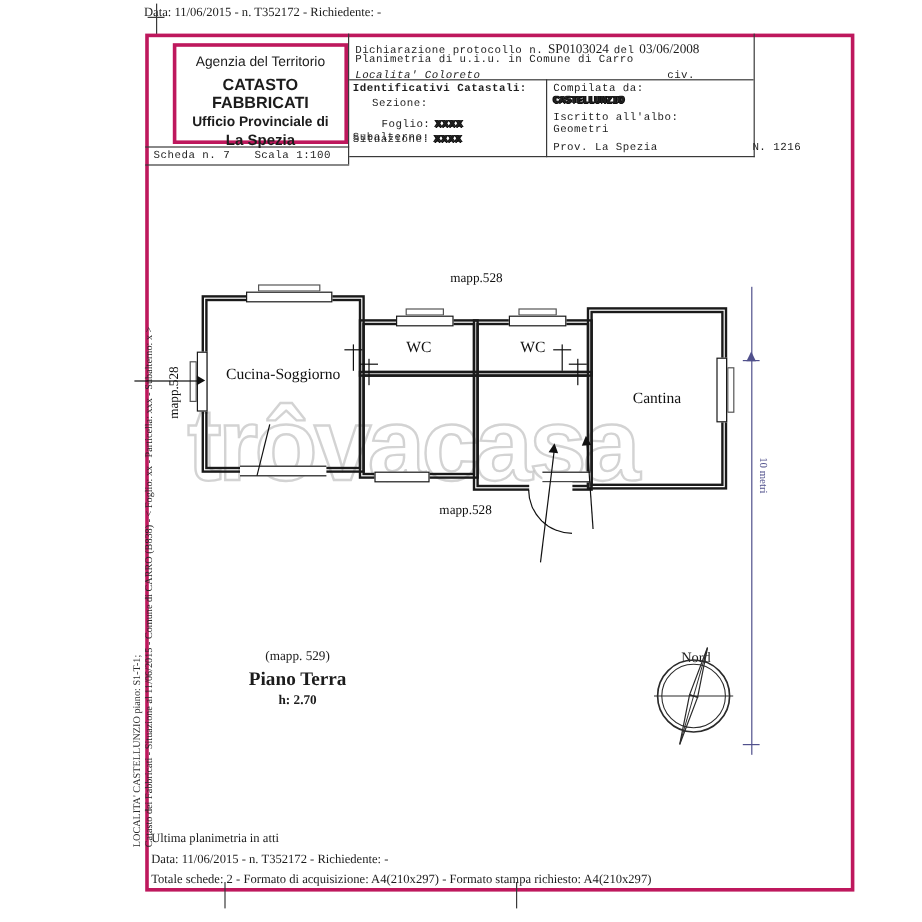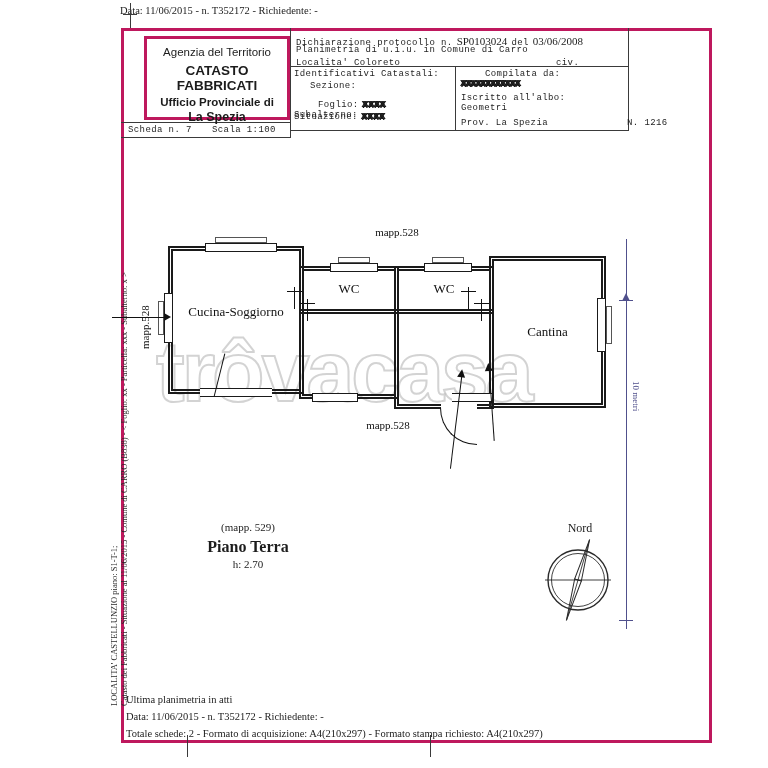--- a/index.html
+++ b/index.html
@@ -3,21 +3,21 @@
 <meta charset="utf-8">
 <style>
   html,body{margin:0;padding:0;background:#ffffff;}
   #page{position:relative;width:768px;height:768px;background:#ffffff;overflow:hidden;
         font-family:"Liberation Serif",serif;color:#1c1c1c;}
   .abs{position:absolute;}
   .ln{position:absolute;background:#3a3a3a;}
   .serif{font-family:"Liberation Serif",serif;}
   .mono{font-family:"Liberation Mono",monospace;font-size:9px;letter-spacing:0.4px;color:#1f1f1f;white-space:nowrap;}
   .sans{font-family:"Liberation Sans",sans-serif;}
-  .ctr{text-align:center;}
+  .ctr{text-align:center;margin-top:20px;}
   .box{position:absolute;border:3px solid #be185d;box-sizing:border-box;}
   .room{position:absolute;border:5px double #1a1a1a;box-sizing:border-box;background:transparent;}
   .win{position:absolute;background:#fff;border:1px solid #1a1a1a;box-sizing:border-box;}
   .sill{position:absolute;background:#fff;border:1px solid #555;box-sizing:border-box;}
   .gap{position:absolute;background:#fff;}
   .thresh{position:absolute;background:#fff;border-top:1px solid #1a1a1a;border-bottom:1px solid #1a1a1a;box-sizing:border-box;}
   .roomlabel{position:absolute;font-size:13px;text-align:center;color:#111;}
   .maplabel{position:absolute;font-size:11px;text-align:center;color:#111;}
   .pmark{position:absolute;width:1px;height:22px;background:#111;}
   .pmark::before{content:"";position:absolute;left:-7px;top:4px;width:15px;height:1px;background:#111;}
@@ -62,37 +62,37 @@
   <div class="abs mono" style="left:128px;top:125px;">Scheda n. 7</div>
   <div class="abs mono" style="left:212px;top:125px;">Scala 1:100</div>
 
   <div class="abs" style="left:296px;top:31px;white-space:nowrap;text-align:right;">
     <span class="mono">Dichiarazione protocollo n.</span>
     <span class="serif" style="font-size:11px;">SP0103024</span>
     <span class="mono">del</span>
     <span class="serif" style="font-size:11px;">03/06/2008</span>
   </div>
   <div class="abs mono" style="left:296px;top:45px;">Planimetria di u.i.u. in Comune di Carro</div>
-  <div class="abs mono" style="left:296px;top:58px;">Localita' Coloreto</div>
+  <div class="abs mono" style="left:296px;top:58px;font-style:italic;">Localita' Coloreto</div>
   <div class="abs mono" style="left:556px;top:58px;">civ.</div>
 
-  <div class="abs mono" style="left:294px;top:69px;">Identificativi Catastali:</div>
+  <div class="abs mono" style="left:294px;top:69px;font-weight:bold;">Identificativi Catastali:</div>
   <div class="abs mono" style="left:310px;top:81px;">Sezione:</div>
   <div class="abs" style="left:318px;top:93px;white-space:nowrap;">
     <span class="mono">Foglio:</span>
     <span class="mono" style="text-shadow:1px 0 #111,-1px 0 #111,0 1px #111;font-weight:bold;">XXXX</span>
   </div>
   <div class="abs" style="left:294px;top:105px;white-space:nowrap;">
     <span class="mono">Situazione:</span>
     <span class="mono" style="text-shadow:1px 0 #111,-1px 0 #111,0 1px #111;font-weight:bold;">XXXX</span>
   </div>
   <div class="abs mono" style="left:294px;top:110px;">Subalterno:</div>
 
-  <div class="abs mono" style="left:485px;top:69px;text-align:center;">Compilata da:</div>
-  <div class="abs mono" style="left:461px;top:79px;text-shadow:1px 0 #111,-1px 0 #111,0 1px #111;font-weight:bold;letter-spacing:-0.5px;">XXXXXXXXXXXX</div>
+  <div class="abs mono" style="left:461px;top:69px;text-align:center;">Compilata da:</div>
+  <div class="abs mono" style="left:461px;top:79px;text-shadow:1px 0 #111,-1px 0 #111,0 1px #111;font-weight:bold;letter-spacing:-0.5px;">CASTELLUNZIO</div>
   <div class="abs mono" style="left:461px;top:93px;">Iscritto all'albo:</div>
   <div class="abs mono" style="left:461px;top:103px;">Geometri</div>
   <div class="abs mono" style="left:461px;top:118px;">Prov. La Spezia</div>
   <div class="abs mono" style="left:583px;top:118px;padding-left:44px;">N. 1216</div>
 
   <div class="watermark">trôvacasa</div>
 
   <div id="plan-layer">
 
     <div class="maplabel" style="left:342px;top:226px;width:110px;">mapp.528</div>
@@ -149,21 +149,21 @@
     </div>
 
     <div class="abs" style="left:626px;top:239px;width:1px;height:390px;background:#50508c;"></div>
     <div class="tri-up" style="left:622px;top:293px;border-bottom-color:#50508c;"></div>
     <div class="abs" style="left:619px;top:300px;width:14px;height:1px;background:#50508c;"></div>
     <div class="abs" style="left:619px;top:620px;width:14px;height:1px;background:#50508c;"></div>
     <div class="abs bluescale" style="left:631px;top:381px;writing-mode:vertical-rl;font-size:9px;font-family:'Liberation Serif',serif;">10 metri</div>
 
     <div class="abs ctr serif" style="left:188px;top:521px;width:120px;font-size:11px;">(mapp. 529)</div>
     <div class="abs ctr serif" style="left:178px;top:538px;width:140px;font-size:16px;font-weight:bold;">Piano Terra</div>
-    <div class="abs ctr serif" style="left:188px;top:558px;width:120px;font-size:11px;">h: 2.70</div>
+    <div class="abs ctr serif" style="left:188px;top:558px;width:120px;font-size:11px;font-weight:bold;">h: 2.70</div>
 
     <div class="abs ctr serif" style="left:550px;top:521px;width:60px;font-size:12px;">Nord</div>
     <div class="abs" style="left:542px;top:536px;">
       <svg width="78" height="88" viewBox="0 0 78 88" xmlns="http://www.w3.org/2000/svg">
         <circle cx="36" cy="44" r="30" fill="none" stroke="#2b2b2b" stroke-width="1.4"></circle>
         <circle cx="36" cy="44" r="26.5" fill="none" stroke="#2b2b2b" stroke-width="0.9"></circle>
         <line x1="3" y1="44" x2="69" y2="44" stroke="#2b2b2b" stroke-width="0.9"></line>
         <g transform="rotate(16 36 44)" fill="none" stroke="#2b2b2b">
           <polygon points="36,2 39.5,44 32.5,44" stroke-width="1"></polygon>
           <polygon points="36,86 39.5,44 32.5,44" stroke-width="1"></polygon>

